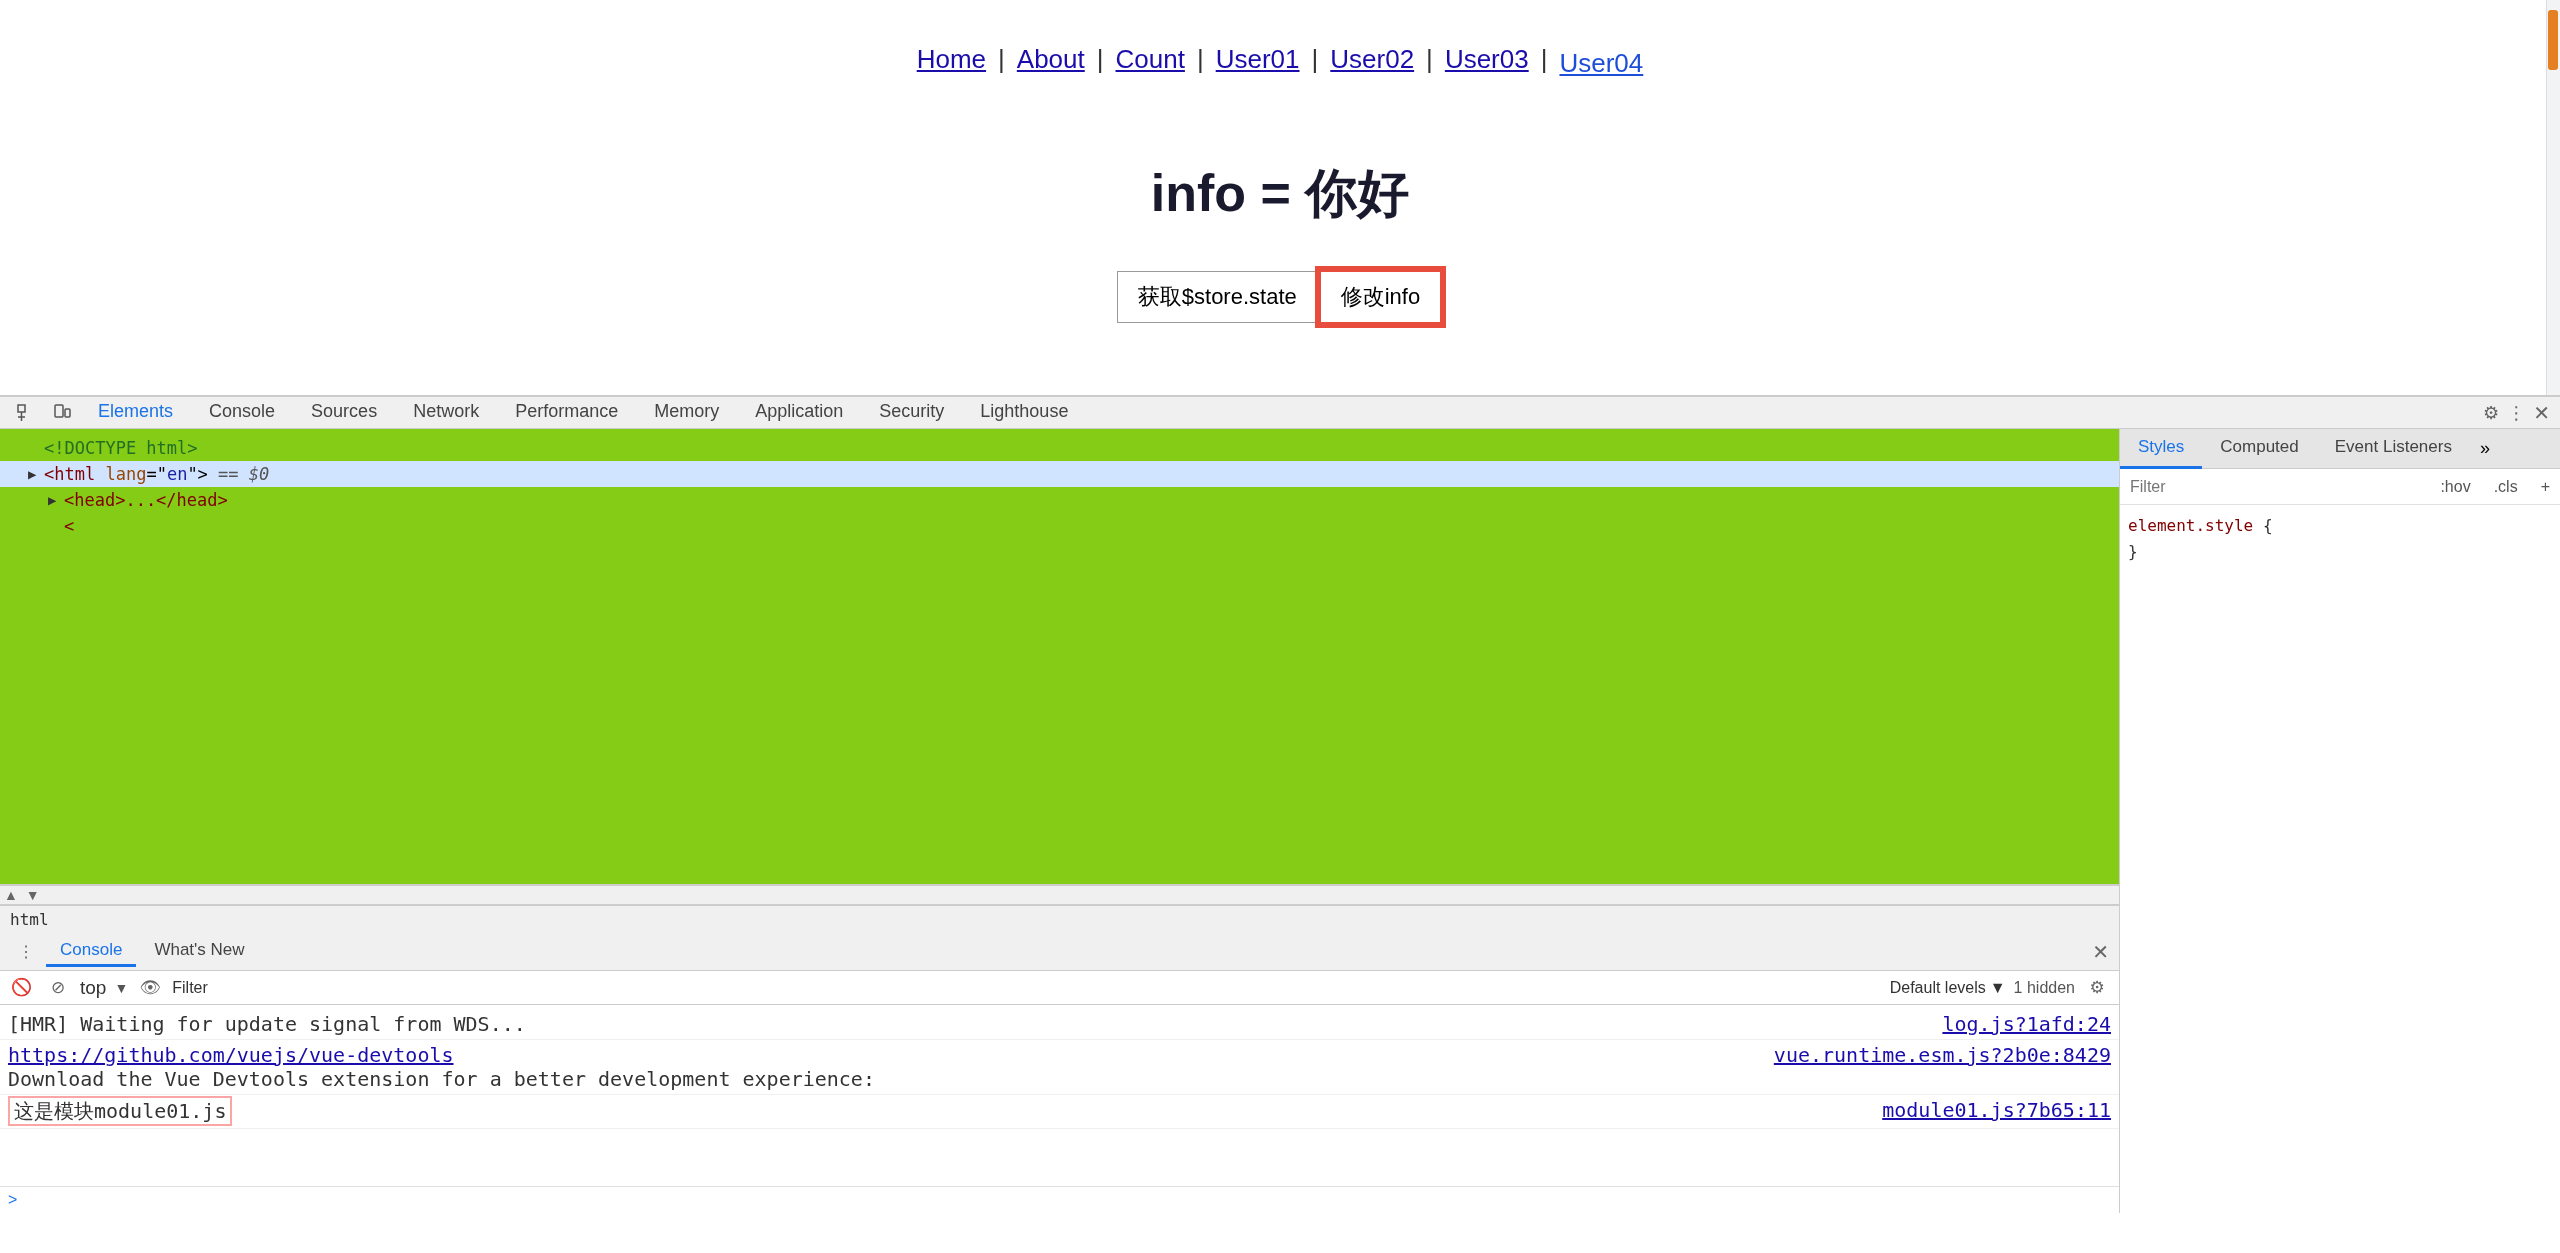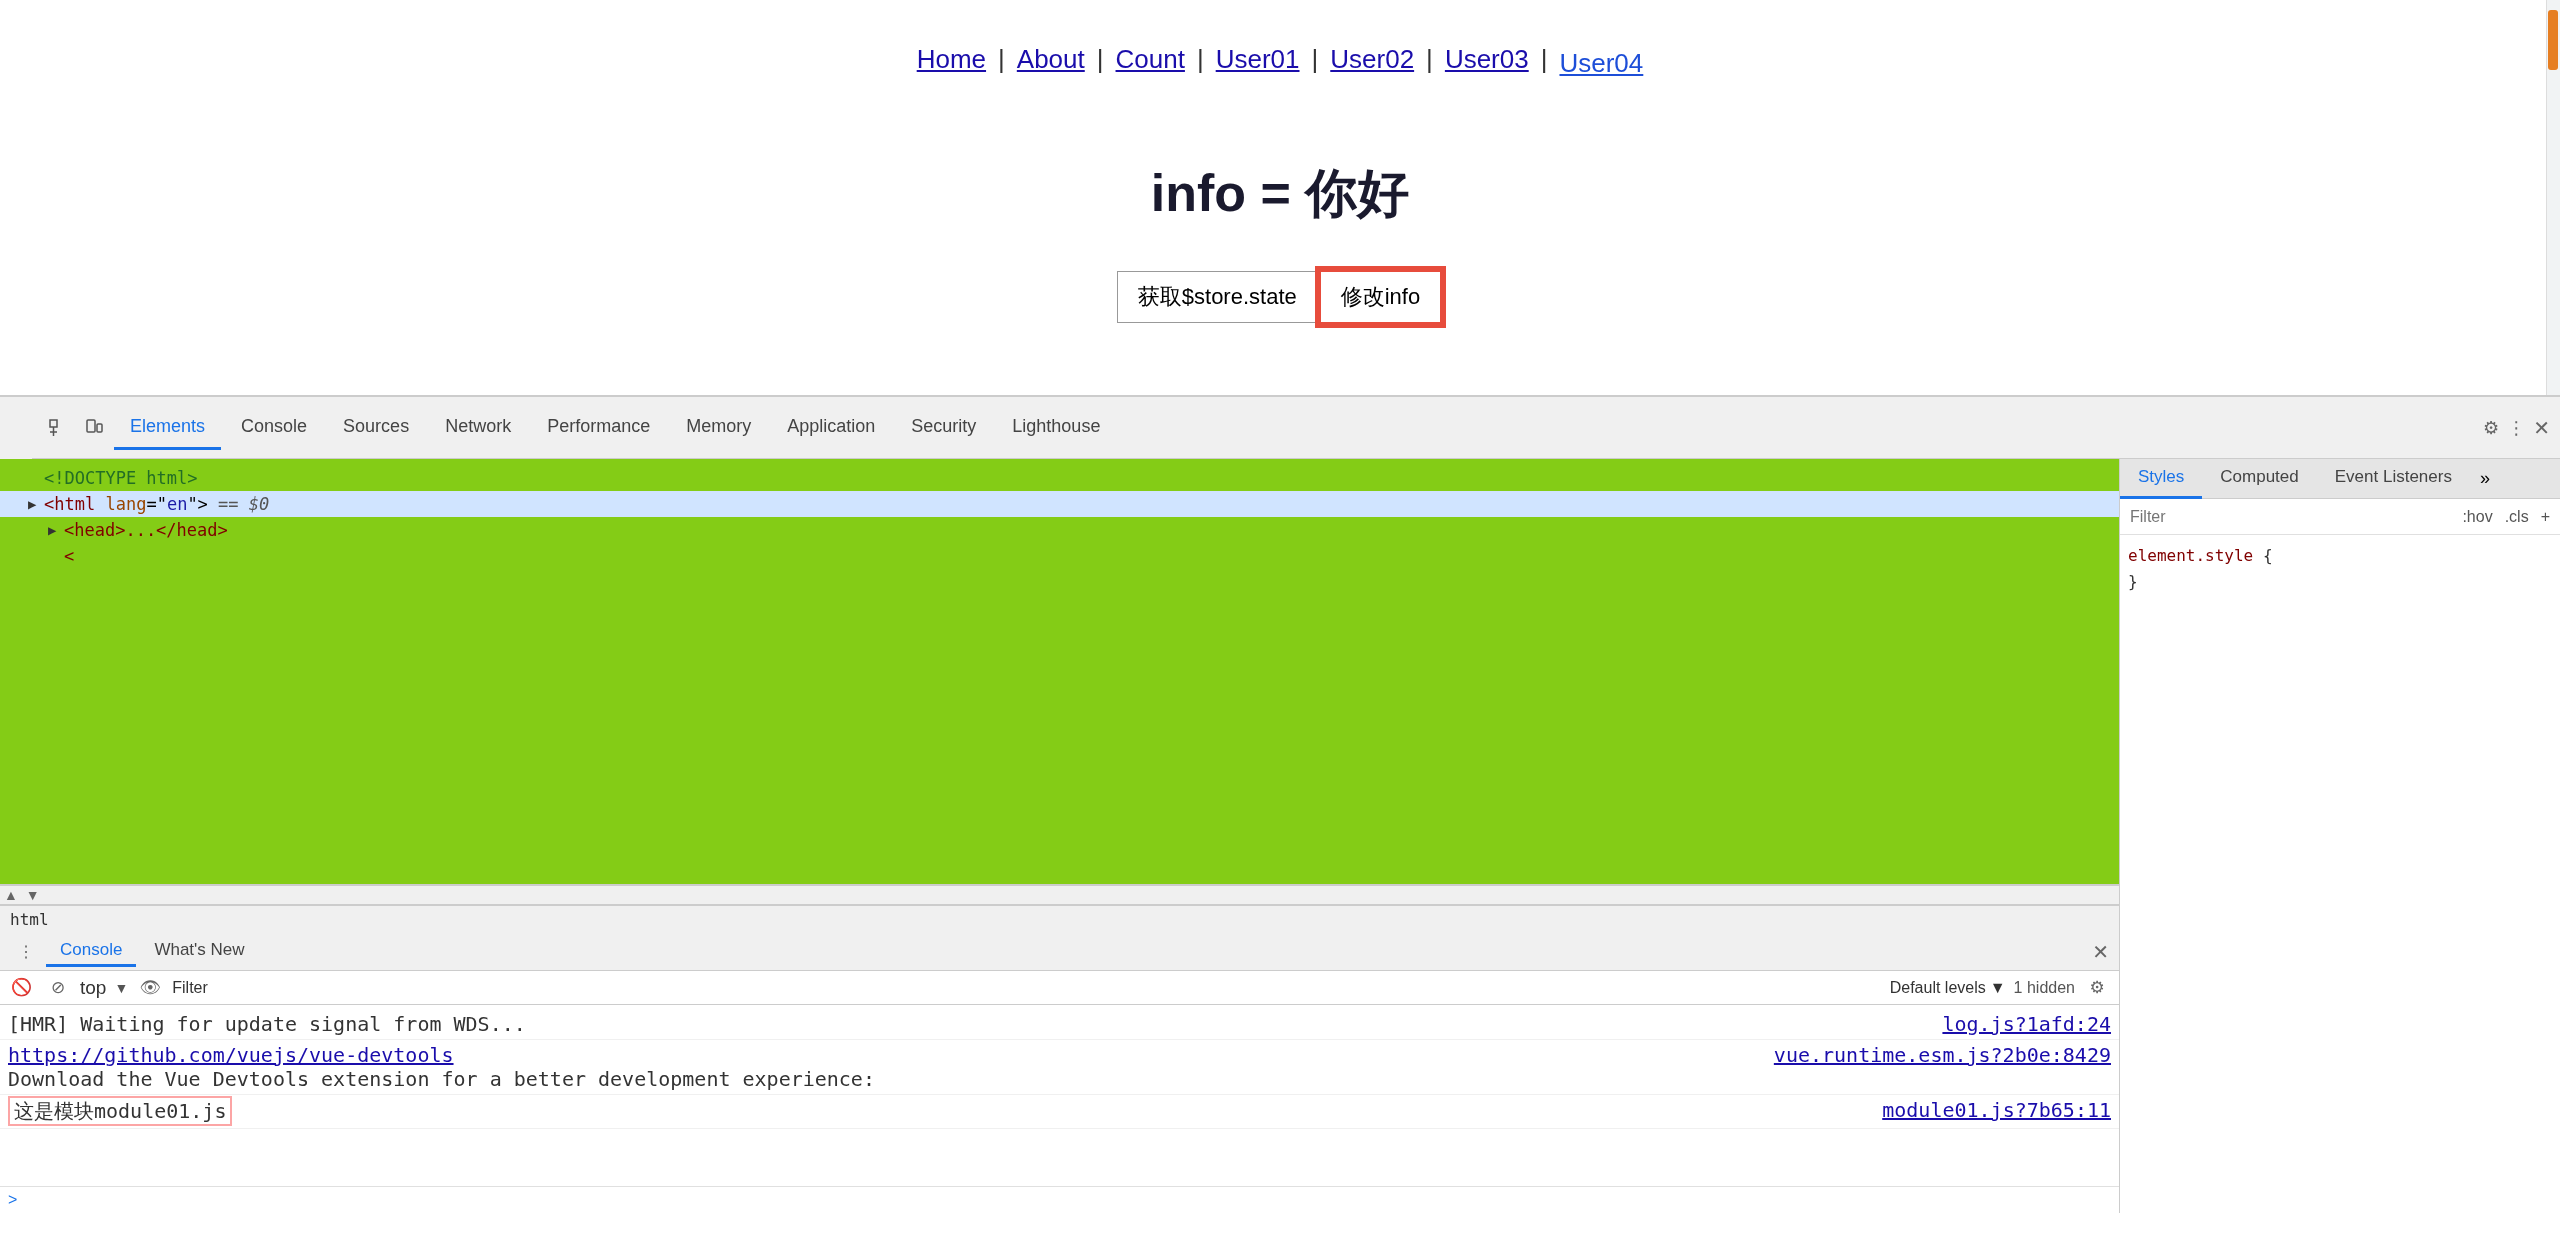--- a/index.html
+++ b/index.html
@@ -97,24 +97,23 @@
       display: flex;
       flex-direction: column;
     }
 
     
     .devtools-toolbar {
       display: flex;
       align-items: center;
       background: #f0f0f0;
       border-bottom: 1px solid #ccc;
-      height: 62px;
+      height: 32px;
       padding: 0 10px;
       gap: 4px;
-      margin-left: 32px;
     }
 
     .devtools-icon-btn {
       width: 32px;
       height: 32px;
       display: flex;
       align-items: center;
       justify-content: center;
       cursor: pointer;
       border: none;
@@ -349,21 +348,21 @@
       flex: 1;
       font-size: 16px;
       border: none;
       outline: none;
       background: transparent;
     }
 
     .styles-filter-right {
       display: flex;
       align-items: center;
-      gap: 12px;
+      gap: 23px;
       font-size: 16px;
       color: #555;
     }
 
     .styles-content {
       flex: 1;
       overflow-y: auto;
       font-family: monospace;
       font-size: 16px;
       padding: 8px;

